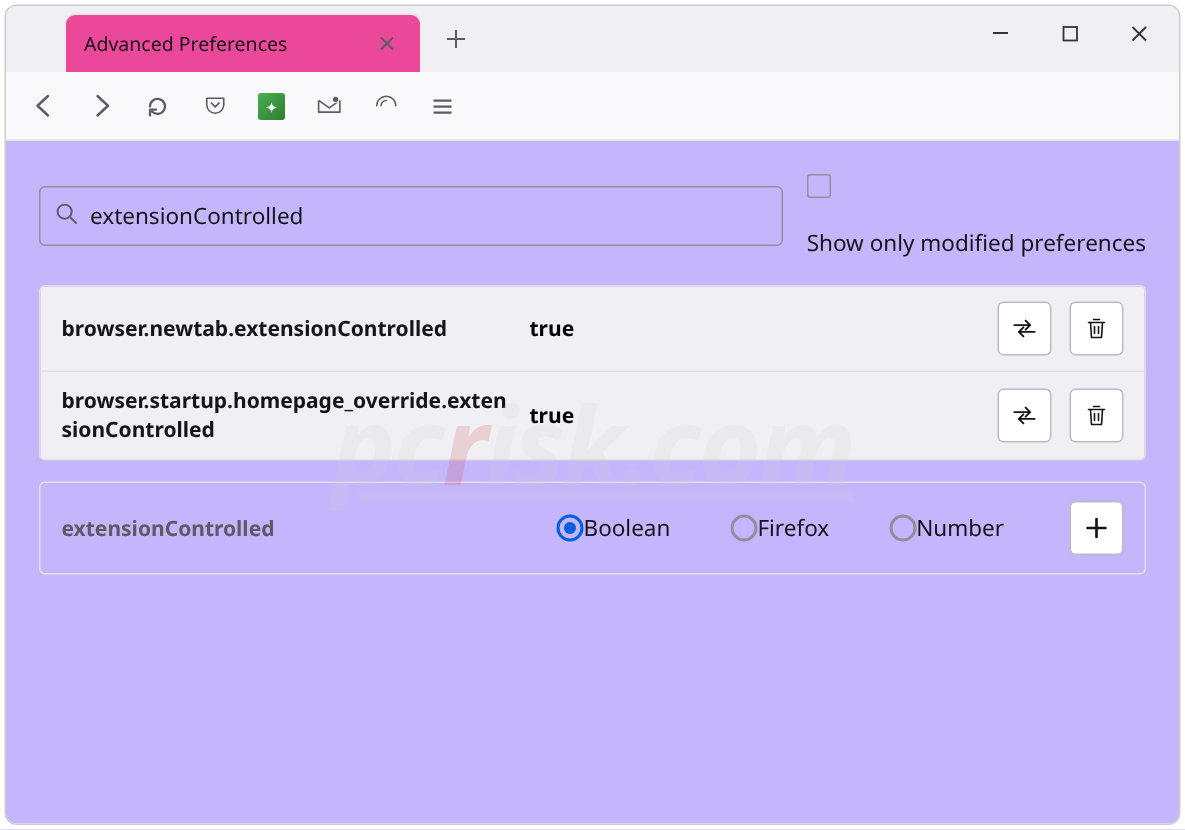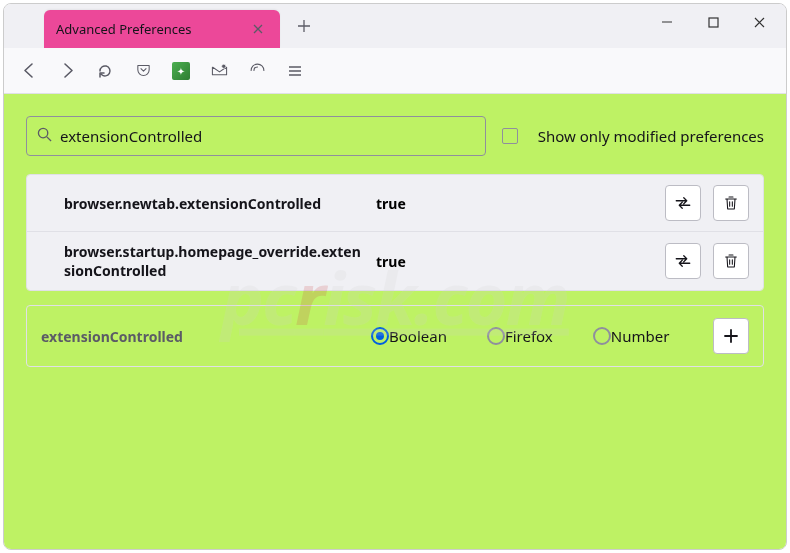--- a/index.html
+++ b/index.html
@@ -17,33 +17,33 @@
     .toolbar { height: 46px; background: #f9f9fb; border-bottom: 1px solid #e0e0e6; display: flex; align-items: center; padding: 0 8px; gap: 4px; }
     .nav-btn { width: 34px; height: 34px; display: flex; align-items: center; justify-content: center; cursor: pointer; color: #5b5b66; border-radius: 4px; }
     .urlbar { flex: 1; height: 34px; background: #fff; border: 1px solid #ccc; border-radius: 4px; display: flex; align-items: center; padding: 0 8px; gap: 8px; margin: 0 6px; }
     .identity { display: flex; align-items: center; gap: 6px; font-size: 13px; color: #5b5b66; border-right: 1px solid #ccc; padding-right: 10px; }
     .firefox-icon { width: 16px; height: 16px; background: radial-gradient(circle at 30% 30%, #ffb84d 0%, #ff7b00 40%, #ff3d00 70%, #b5007f 100%); border-radius: 50%; position: relative; }
     .url-text { font-size: 14px; color: #5b5b66; flex: 1; }
     .star { display: flex; align-items: center; justify-content: center; cursor: pointer; color: #5b5b66; width: 28px; }
     .tool-icon { width: 34px; height: 34px; display: flex; align-items: center; justify-content: center; cursor: pointer; color: #5b5b66; border-radius: 4px; }
     .ext-icon { width: 18px; height: 18px; background: linear-gradient(135deg, #4caf50, #2e7d32); border-radius: 2px; display: flex; align-items: center; justify-content: center; color: #fff; font-size: 10px; }
     
-    .content { padding: 22px 22px; background: #bef264; height: calc(100% - 90px); min-height: 0; }
+    .content { padding: 22px 22px; background: #c4b5fd; height: calc(100% - 90px); min-height: 0; }
     .search-row { display: flex; align-items: center; gap: 16px; margin-bottom: 18px; }
     .search-box { flex: 1; height: 40px; border: 1px solid #8f8f9d; border-radius: 4px; display: flex; align-items: center; padding: 0 10px; gap: 8px; }
     .search-icon { color: #5b5b66; }
     .search-input { border: none; outline: none; font-size: 15px; flex: 1; color: #15141a; background: transparent; }
-    .checkbox-label { display: flex; align-items: center; gap: 20px; font-size: 15px; color: #15141a; cursor: pointer; }
+    .checkbox-label { display: flex; gap: 20px; font-size: 15px; color: #15141a; cursor: pointer; flex-direction: column; }
     .checkbox { width: 16px; height: 16px; border: 1px solid #8f8f9d; border-radius: 2px; }
     
     .pref-list { border: 1px solid #e0e0e6; border-radius: 4px; overflow: hidden; }
     .pref-row { display: flex; align-items: center; padding: 10px 14px; background: #f0f0f4; border-bottom: 1px solid #e0e0e6; gap: 12px; }
     .pref-row:last-child { border-bottom: none; }
     .pref-row.modified .pref-name, .pref-row.modified .pref-value { font-weight: bold; }
-    .pref-name { width: 300px; font-size: 14px; color: #15141a; word-break: break-word; margin-left: 23px; }
+    .pref-name { width: 300px; font-size: 14px; color: #15141a; word-break: break-word; }
     .pref-value { flex: 1; font-size: 14px; }
     .row-btn { width: 36px; height: 36px; border: 1px solid #bcbcc4; background: #fff; border-radius: 4px; display: flex; align-items: center; justify-content: center; cursor: pointer; color: #15141a; }
     
     .new-pref { border: 1px solid #e0e0e6; border-radius: 4px; margin-top: 14px; display: flex; align-items: center; padding: 12px 14px; gap: 18px; }
     .new-pref-name { width: 300px; font-size: 14px; color: #5b5b66; font-weight: bold; }
     .radio-group { display: flex; gap: 28px; flex: 1; }
     .radio-item { display: flex; align-items: center; gap: 0; font-size: 15px; color: #15141a; cursor: pointer; padding-left: 12px; }
     .radio { width: 18px; height: 18px; border: 2px solid #8f8f9d; border-radius: 50%; display: flex; align-items: center; justify-content: center; }
     .radio.checked { border-color: #0060df; }
     .radio.checked::after { content: ""; width: 8px; height: 8px; background: #0060df; border-radius: 50%; }

